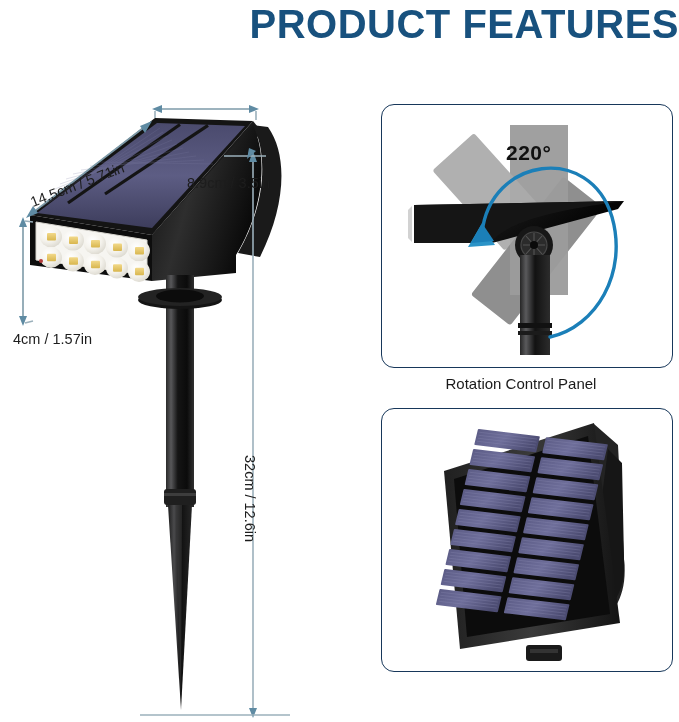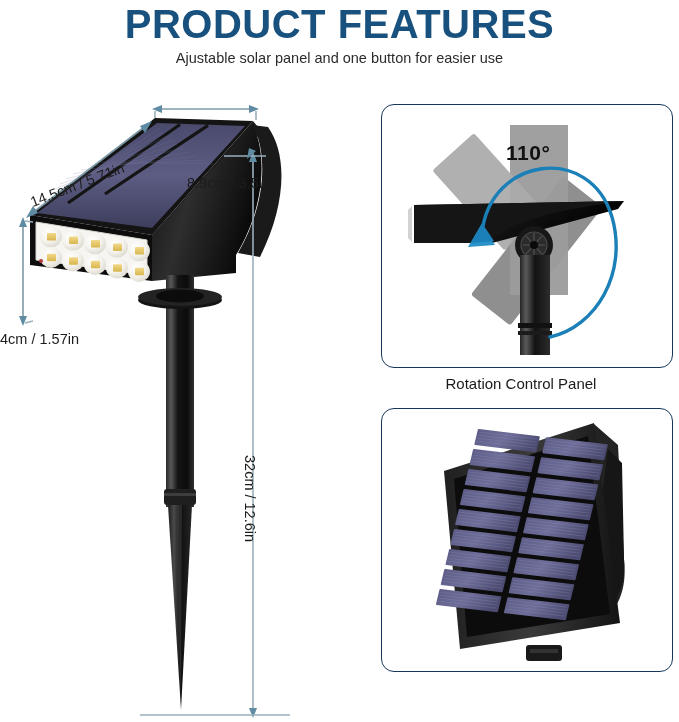--- a/index.html
+++ b/index.html
@@ -1,38 +1,38 @@
 <!DOCTYPE html>
 <html><head>
 <meta charset="utf-8">
 <style>
   html,body{margin:0;padding:0;background:#fff;}
   body{width:679px;height:722px;position:relative;overflow:hidden;
        font-family:"Liberation Sans","DejaVu Sans",sans-serif;color:#222;}
   .root{position:absolute;inset:0;}
 
   
-  .title{position:absolute;left:0;top:2px;width:679px;text-align:center;
+  .title{position:absolute;left:0;top:2px;width:679px;text-align:right;
          font-size:40px;font-weight:bold;letter-spacing:0.5px;color:#18517e;
          line-height:44px;white-space:nowrap;}
   .subtitle{position:absolute;left:0;top:48px;width:679px;text-align:center;
             font-size:14.5px;color:#2b2b2b;line-height:20px;}
 
   
   .left-stage{position:absolute;left:0;top:85px;width:360px;height:637px;}
 
   
   .dimline{stroke:#7d9aa8;stroke-width:1.6;fill:none;}
   .dimline-thin{stroke:#9bb0bb;stroke-width:1.6;fill:none;}
   .dimarrow{fill:#5f8ba3;}
 
   .dim-label{position:absolute;font-size:14.5px;color:#1d1d1d;white-space:nowrap;}
   .dim-top{left:187px;top:90px;}
   .dim-diag{left:28px;top:110px;transform:rotate(-21deg);transform-origin:left top;}
-  .dim-left{left:0px;top:246px;text-align:right;}
+  .dim-left{left:13px;top:246px;text-align:right;}
   .dim-right{left:258px;top:370px;transform:rotate(90deg);transform-origin:left top;}
 
   
   .card{position:absolute;border:1.4px solid #17375a;border-radius:13px;background:#fff;}
   .card-rot{left:381px;top:104px;width:290px;height:262px;}
   .card-solar{left:381px;top:408px;width:290px;height:262px;}
   .caption{position:absolute;width:290px;text-align:center;font-size:15px;color:#1a1a1a;}
   .cap-rot{left:376px;top:375px;}
   .cap-solar{left:381px;top:679px;}
 
@@ -40,21 +40,20 @@
              color:#111;letter-spacing:0.5px;}
 
   .inner{position:absolute;inset:0;overflow:hidden;border-radius:12px;}
 </style>
 </head>
 <body>
 
 <div class="root">
 
   <div class="title">PRODUCT FEATURES</div>
-  <div class="subtitle">Ajustable solar panel and one button for easier use</div>
 
   <div class="left-stage">
 
     <svg width="360" height="637" viewBox="0 0 360 637">
       <defs>
         <linearGradient id="cellg" x1="0" y1="0" x2="0" y2="1">
           <stop offset="0" stop-color="#4a4a6d"></stop>
           <stop offset="0.5" stop-color="#5d5d84"></stop>
           <stop offset="1" stop-color="#3d3d5c"></stop>
         </linearGradient>
@@ -241,21 +240,21 @@
 
         <rect x="138" y="150" width="30" height="100" fill="url(#poleb)"></rect>
         <rect x="136" y="218" width="34" height="5" fill="#111"></rect>
         <rect x="136" y="226" width="34" height="4" fill="#1b1b1b"></rect>
 
         <path d="M100,128 C108,52 208,38 230,112 C246,168 214,222 168,232" stroke="#1b7fb8" stroke-width="3.4" fill="none" stroke-linecap="round"></path>
         <path d="M99,120 L113,140 L86,142 Z" fill="#2b93c7"></path>
         <path d="M100,118 L112,136 L89,138 Z" fill="#1b7fb8"></path>
       </svg>
     </div>
-    <div class="deg-label" style="left:124px;top:36px;position:absolute;">110°</div>
+    <div class="deg-label" style="left:124px;top:36px;position:absolute;">220°</div>
   </div>
   <div class="caption cap-rot">Rotation Control Panel</div>
 
   <div class="card card-solar">
     <div class="inner">
       <svg width="288" height="260" viewBox="0 0 288 260">
         <defs>
           <linearGradient id="sc" x1="0" y1="0" x2="1" y2="0.2">
             <stop offset="0" stop-color="#5c5c86"></stop>
             <stop offset="0.5" stop-color="#6e6e9a"></stop>

